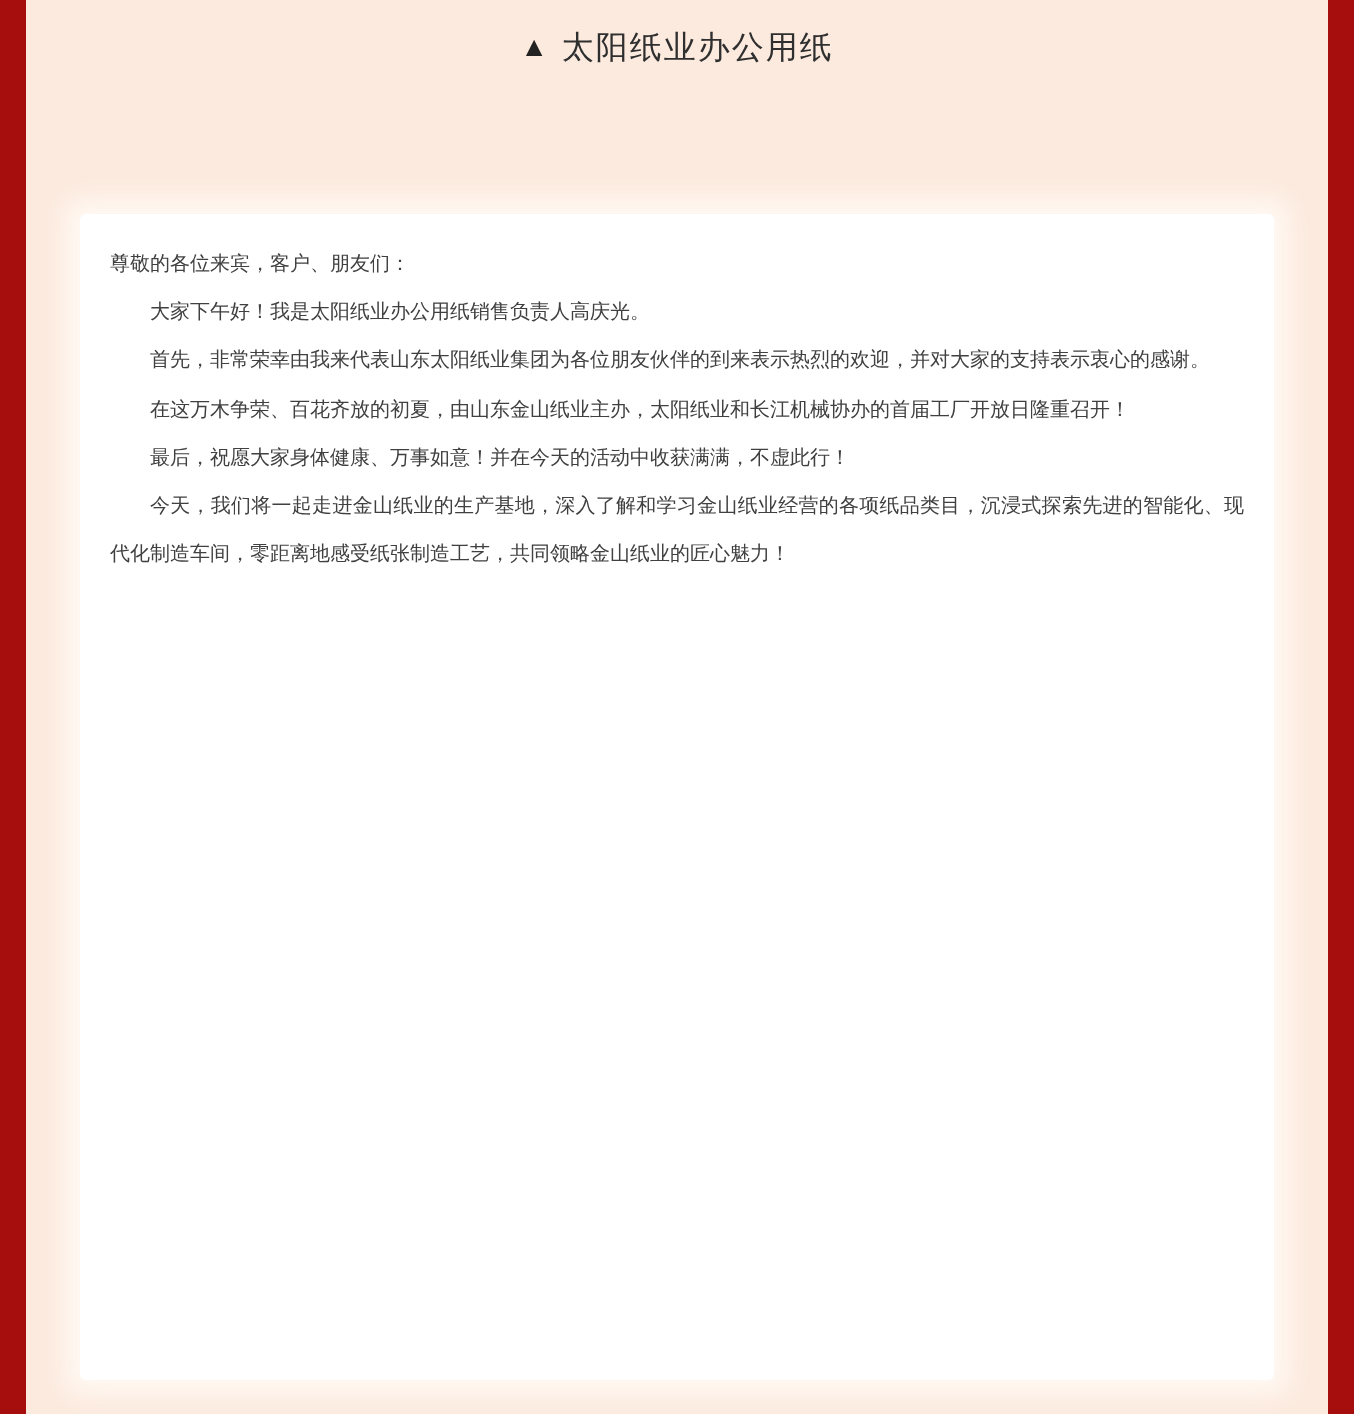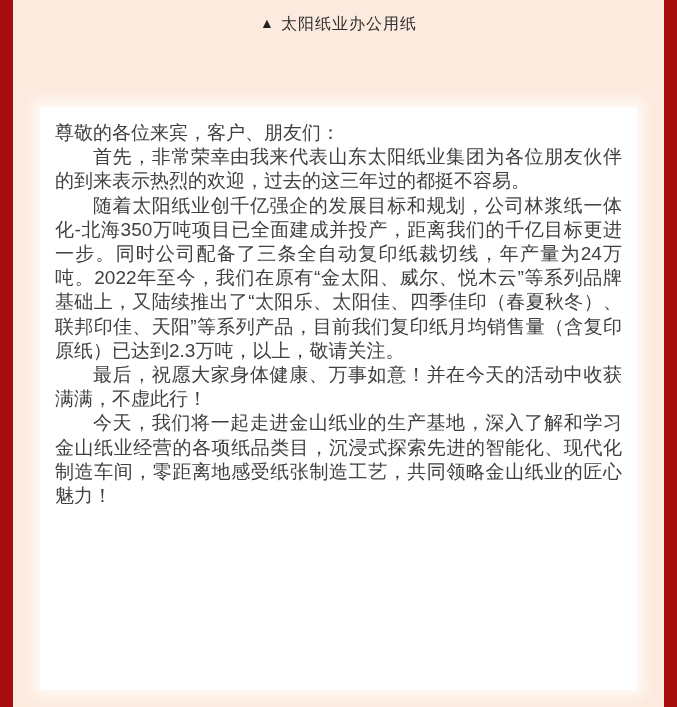--- a/index.html
+++ b/index.html
@@ -52,21 +52,21 @@
     height: 583px;
     box-sizing: border-box;
     background: #ffffff;
     border-radius: 3px;
     padding: 14px 15px 10px 15px;
     box-shadow: 0 0 12px 8px rgba(255, 249, 243, 0.95);
     z-index: 1;
   }
   .speech-card p {
     margin: 0;
-    font-size: 19px;
+    font-size: 10px;
     line-height: 24.2px;
     color: #404040;
     text-align: justify;
     text-justify: inter-ideograph;
     text-indent: 2em;
     word-break: break-all;
   }
   .speech-card p.flush { text-indent: 0; }
 </style>
 </head>
@@ -76,17 +76,18 @@
 <div class="side-strip right"></div>
 
 <div class="caption">
   <div class="cap-line">
     <span class="tri">▲</span><span>太阳纸业办公用纸</span>
   </div>
 </div>
 
 <div class="speech-card">
   <p class="flush">尊敬的各位来宾，客户、朋友们：</p>
-  <p>首先，非常荣幸由我来代表山东太阳纸业集团为各位朋友伙伴的到来表示热烈的欢迎，过去的这三年过的都挺不容易。</p>
-  <p>随着太阳纸业创千亿强企的发展目标和规划，公司林浆纸一体化-北海350万吨项目已全面建成并投产，距离我们的千亿目标更进一步。同时公司配备了三条全自动复印纸裁切线，年产量为24万吨。2022年至今，我们在原有“金太阳、威尔、悦木云”等系列品牌基础上，又陆续推出了“太阳乐、太阳佳、四季佳印（春夏秋冬）、联邦印佳、天阳”等系列产品，目前我们复印纸月均销售量（含复印原纸）已达到2.3万吨，以上，敬请关注。</p>
+  <p>大家下午好！我是太阳纸业办公用纸销售负责人高庆光。</p>
+  <p>首先，非常荣幸由我来代表山东太阳纸业集团为各位朋友伙伴的到来表示热烈的欢迎，并对大家的支持表示衷心的感谢。</p>
+  <p>在这万木争荣、百花齐放的初夏，由山东金山纸业主办，太阳纸业和长江机械协办的首届工厂开放日隆重召开！</p>
   <p>最后，祝愿大家身体健康、万事如意！并在今天的活动中收获满满，不虚此行！</p>
   <p>今天，我们将一起走进金山纸业的生产基地，深入了解和学习金山纸业经营的各项纸品类目，沉浸式探索先进的智能化、现代化制造车间，零距离地感受纸张制造工艺，共同领略金山纸业的匠心魅力！</p>
 </div>
 
 </body></html>

